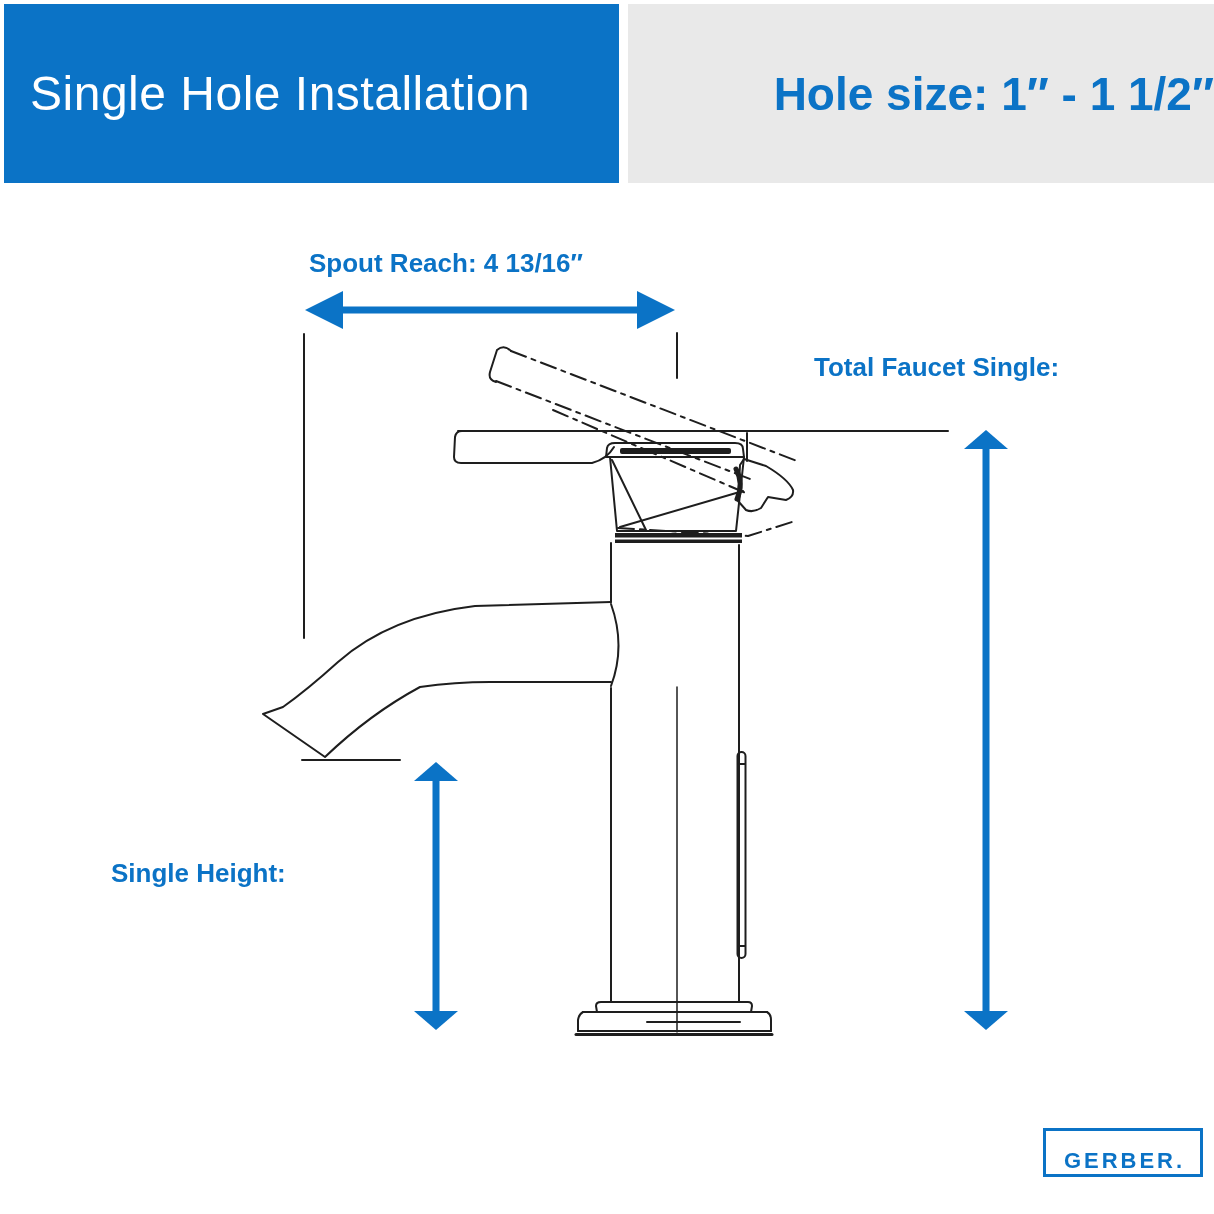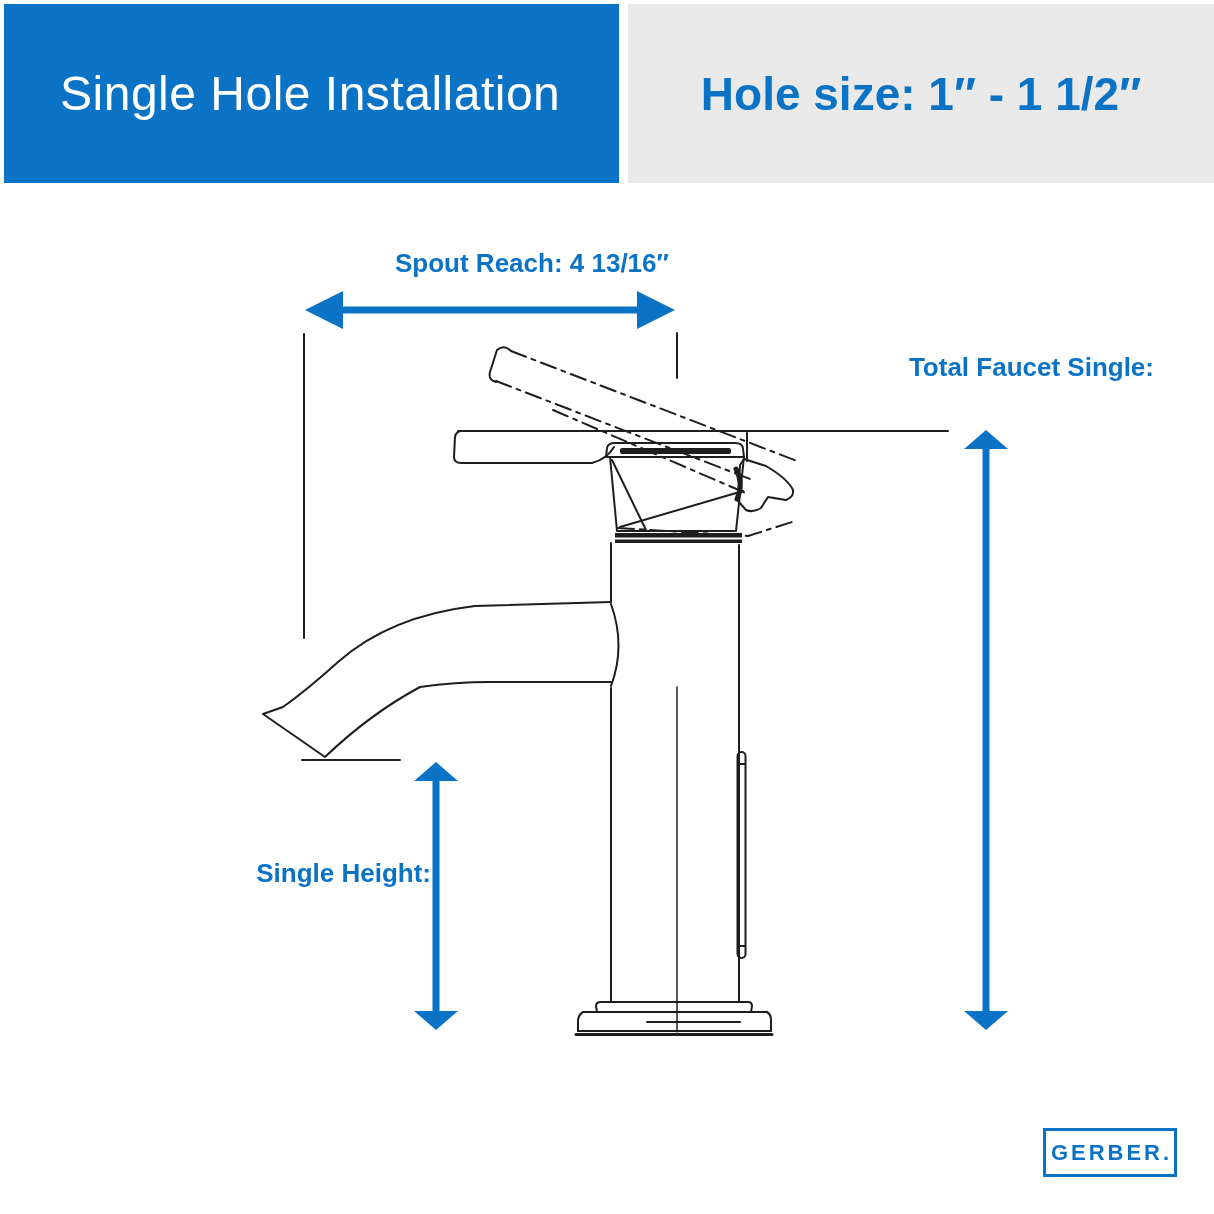--- a/index.html
+++ b/index.html
@@ -6,46 +6,46 @@
     --banner-blue:#0b73c6; --banner-gray:#e9e9e9; --accent-blue:#0b73c6;
     --line-ink:#1e1e1e; --caption-gray:#3f3f3f; --background:#ffffff;
   }
   *{margin:0;padding:0;box-sizing:border-box}
   html,body{background:var(--background)}
   .page{position:relative;width:1214px;height:1214px;background:var(--background);
         font-family:"Liberation Sans",sans-serif;overflow:hidden}
 
   
   .banner-blue{position:absolute;left:4px;top:4px;width:615px;height:179px;
-               background:var(--banner-blue);display:flex;align-items:center;padding-left:56px}
+               background:var(--banner-blue);display:flex;align-items:center;padding-left:26px}
   .banner-blue h1{color:#fff;font-size:48px;font-weight:300;letter-spacing:.5px;white-space:nowrap}
   .banner-gray{position:absolute;left:628px;top:4px;width:586px;height:179px;
-               background:var(--banner-gray);display:flex;align-items:center;justify-content:center}
+               background:var(--banner-gray);display:flex;align-items:center;justify-content:flex-end}
   .banner-gray .hole{color:var(--accent-blue);font-size:46px;font-weight:bold;white-space:nowrap}
 
   
   svg.diagram{position:absolute;left:0;top:0;width:1214px;height:1214px}
   .ink{stroke:var(--line-ink);fill:none;stroke-width:2;stroke-linejoin:round;stroke-linecap:round}
   .thin{stroke-width:1.5}
   .fillink{fill:var(--line-ink);stroke:none}
   .arrow{fill:var(--accent-blue);stroke:none}
   .dashdot{stroke-dasharray:16 6 4 6}
 
   
   .dim-label{position:absolute;color:var(--accent-blue);font-weight:bold;font-size:26px;
-             text-align:right;line-height:33px;white-space:nowrap}
+             text-align:left;line-height:33px;white-space:nowrap}
   .dim-spout{left:309px;top:247px;width:360px}
   .dim-total{left:814px;top:351px;width:340px}
   .dim-aerator{left:111px;top:857px;width:320px}
 
   
   .caption{position:absolute;left:35px;top:1131px;color:var(--caption-gray);
            font-size:25px;font-weight:300;line-height:31px}
-  .brand-box{position:absolute;left:1043px;top:1128px;width:134px;height:49px;
-             border:3px solid var(--accent-blue);display:flex;align-items:center;justify-content:center}
+  .brand-box{position:absolute;left:1043px;top:1128px;width:160px;height:49px;
+             border:3px solid var(--accent-blue);display:flex;align-items:flex-end;justify-content:center}
   .brand-box span{color:var(--accent-blue);font-size:22px;font-weight:bold;letter-spacing:3px;padding-left:3px}
 </style>
 </head>
 <body>
 
 <div class="page">
 
   <div class="banner-blue">
     <h1>Single Hole Installation</h1>
   </div>

